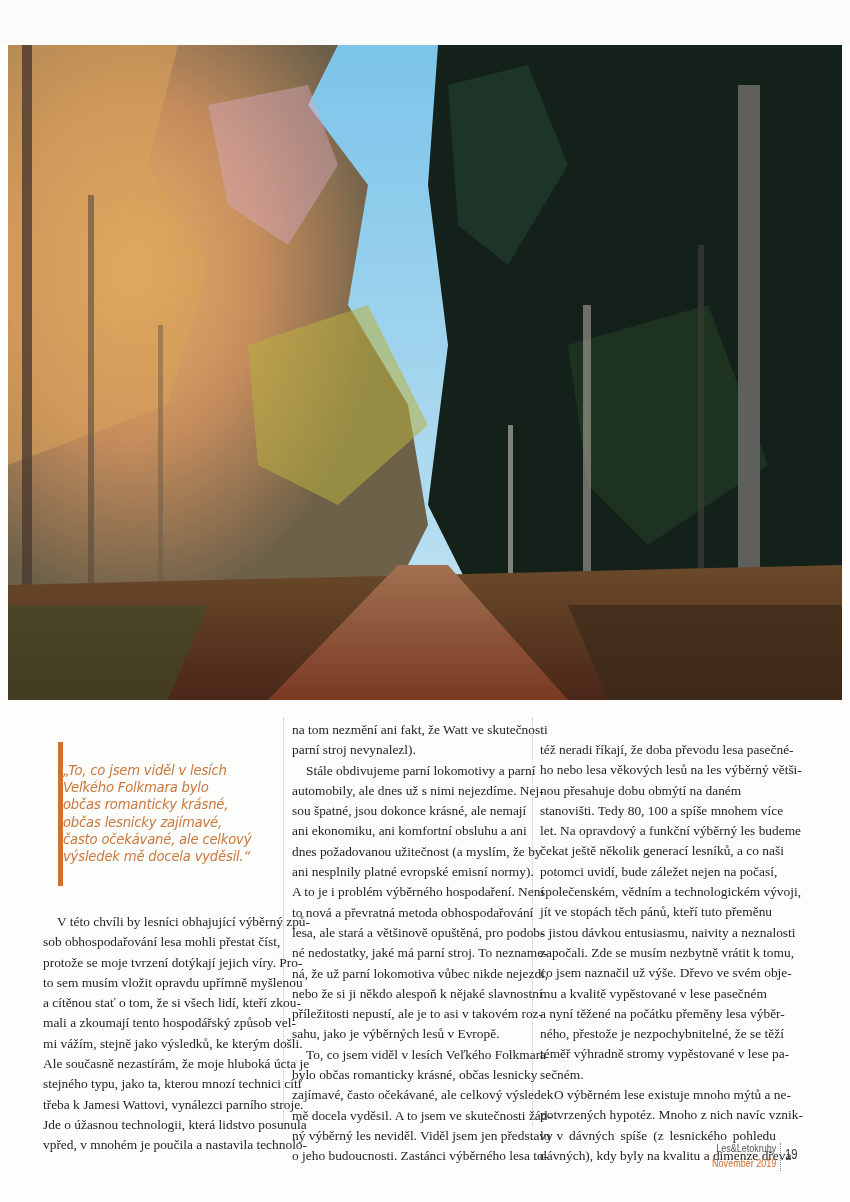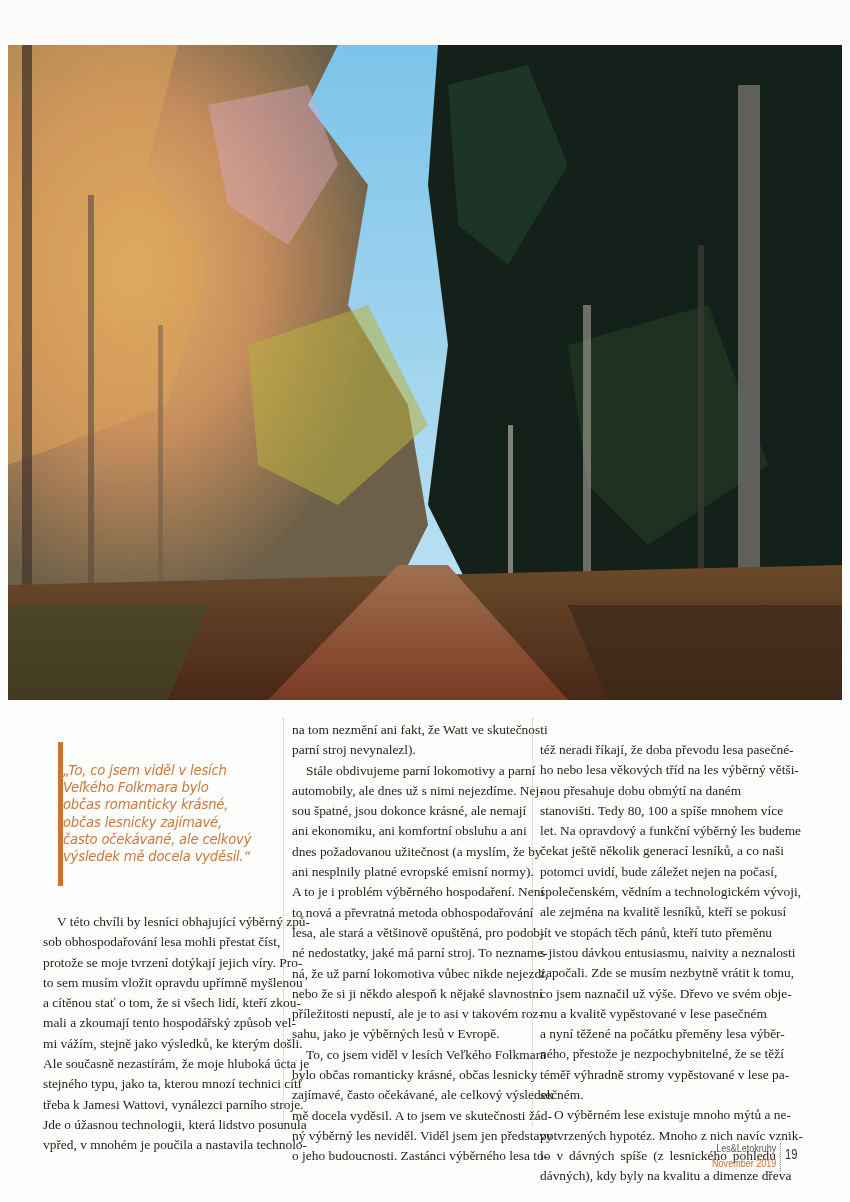--- a/index.html
+++ b/index.html
@@ -152,28 +152,27 @@
   <span class="line indent">To, co jsem viděl v lesích Veľkého Folkmara</span>
   <span class="line">bylo občas romanticky krásné, občas lesnicky</span>
   <span class="line">zajímavé, často očekávané, ale celkový výsledek</span>
   <span class="line">mě docela vyděsil. A to jsem ve skutečnosti žád-</span>
   <span class="line">ný výběrný les neviděl. Viděl jsem jen představy</span>
   <span class="line">o jeho budoucnosti. Zastánci výběrného lesa to-</span>
 </div>
 
 <div class="col col3">
   <span class="line">též neradi říkají, že doba převodu lesa pasečné-</span>
-  <span class="line">ho nebo lesa věkových tříd na les výběrný větši-</span>
+  <span class="line">ho nebo lesa věkových lesů na les výběrný větši-</span>
   <span class="line last">nou přesahuje dobu obmýtí na daném</span>
   <span class="line">stanovišti. Tedy 80, 100 a spíše mnohem více</span>
   <span class="line">let. Na opravdový a funkční výběrný les budeme</span>
   <span class="line">čekat ještě několik generací lesníků, a co naši</span>
   <span class="line">potomci uvidí, bude záležet nejen na počasí,</span>
   <span class="line">společenském, vědním a technologickém vývoji,</span>
-  <span class="line">ale zejména na kvalitě lesníků, kteří se pokusí</span>
   <span class="line last">jít ve stopách těch pánů, kteří tuto přeměnu</span>
   <span class="line">s jistou dávkou entusiasmu, naivity a neznalosti</span>
   <span class="line">započali. Zde se musím nezbytně vrátit k tomu,</span>
   <span class="line">co jsem naznačil už výše. Dřevo ve svém obje-</span>
   <span class="line last">mu a kvalitě vypěstované v lese pasečném</span>
   <span class="line">a nyní těžené na počátku přeměny lesa výběr-</span>
   <span class="line">ného, přestože je nezpochybnitelné, že se těží</span>
   <span class="line">téměř výhradně stromy vypěstované v lese pa-</span>
   <span class="line last">sečném.</span>
   <span class="line indent">O výběrném lese existuje mnoho mýtů a ne-</span>

